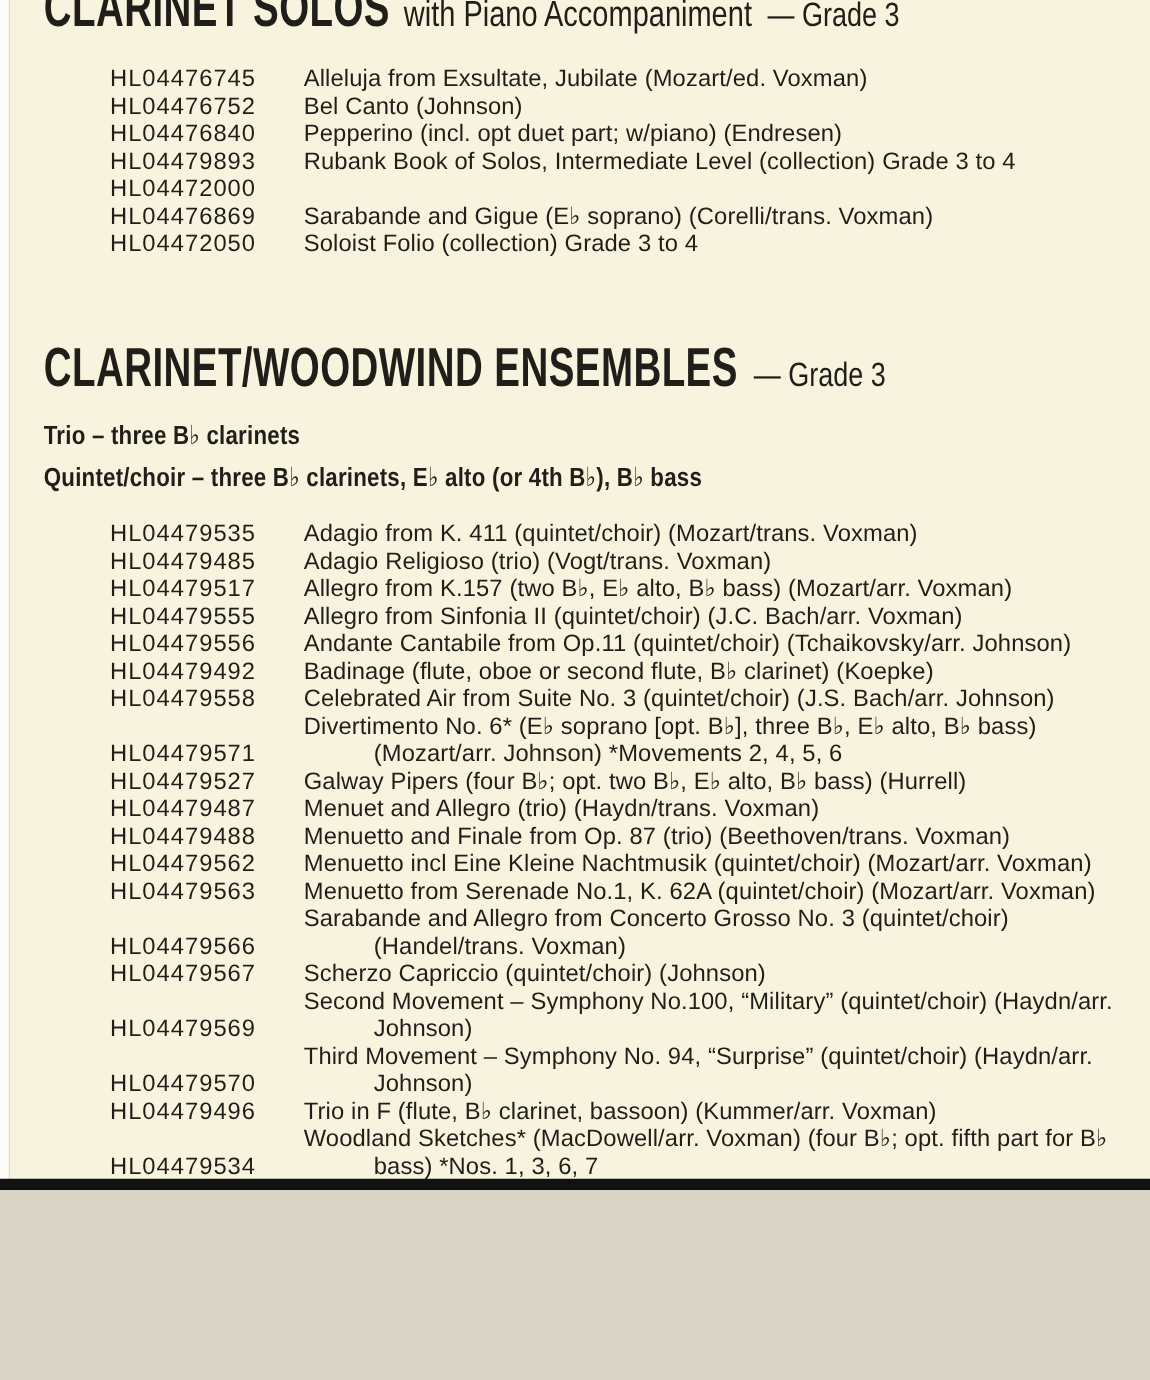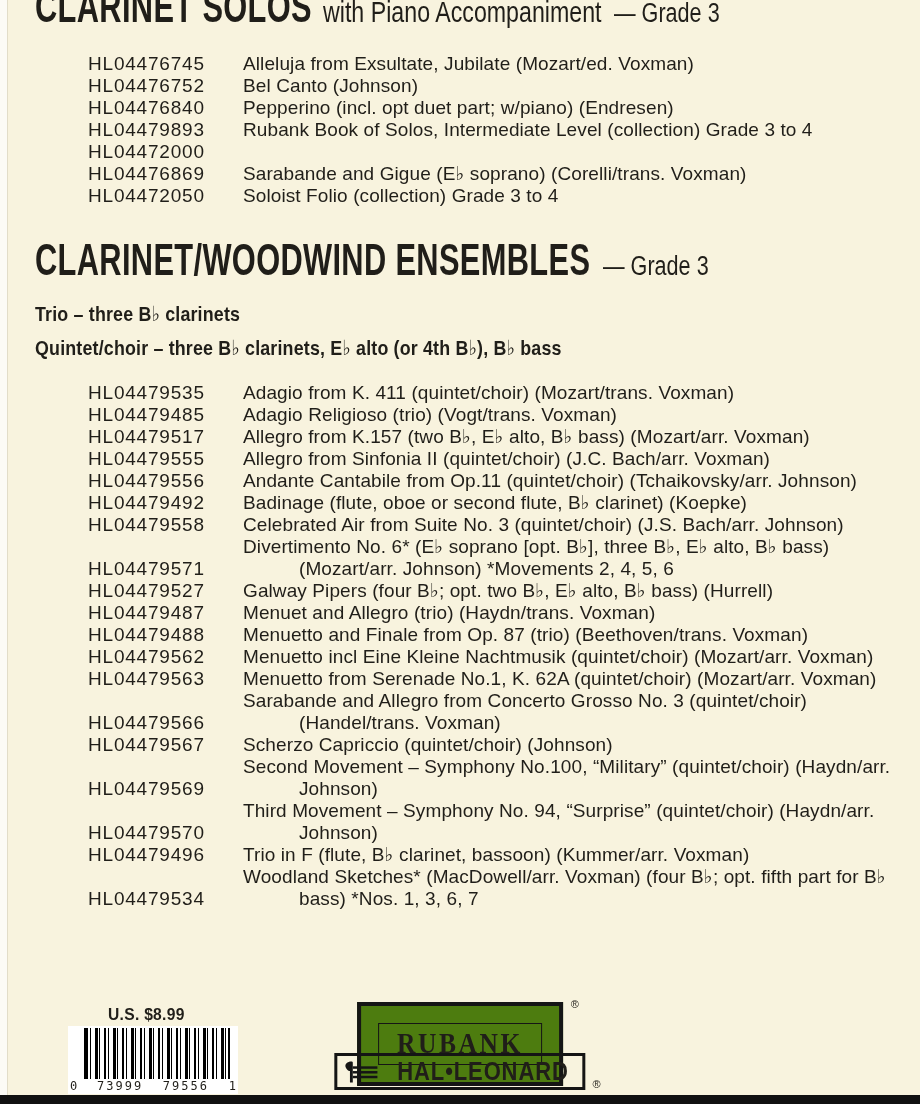--- a/index.html
+++ b/index.html
@@ -1,33 +1,33 @@
 <!DOCTYPE html>
 <html><head>
 <meta charset="utf-8">
 <style>
   html,body{margin:0;padding:0;background:#d9d5c6;}
   .page{
-    position:relative;width:920px;height:1104px;overflow:hidden;
+    position:relative;width:920px;height:952px;overflow:hidden;
     background:#f8f3de;
     font-family:"Liberation Sans","DejaVu Sans",sans-serif;
     color:#201e19;
   }
   .scan-edge{position:absolute;left:0;top:0;width:7px;height:100%;background:#fcfbf6;border-right:1px solid #e2ddc9;}
   .content{position:absolute;left:35px;top:0;right:28px;}
 
   .cond{display:inline-block;transform-origin:0 100%;}
 
   .headline{margin:0;font-weight:normal;line-height:50px;white-space:nowrap;}
   .h-title{font-size:44px;font-weight:700;letter-spacing:.5px;}
   .h-sub{font-size:29px;font-weight:500;margin-left:4px;}
   .h-grade{font-size:27px;font-weight:500;margin-left:6px;}
 
   .section.first{margin-top:-18px;}
-  .section.second{margin-top:28px;}
+  .section.second{margin-top:63px;}
   .section.first .rows{margin-top:14px;}
   .section.second .rows{margin-top:20px;}
 
   .notes{margin-top:10px;}
   .note-line{line-height:24px;margin-bottom:8px;white-space:nowrap;}
   .note{font-size:21px;font-weight:700;letter-spacing:.2px;}
 
   .rows{margin-left:53px;}
   .row{display:flex;align-items:flex-end;line-height:22px;font-size:19px;min-height:22px;}
   .code{flex:0 0 155px;letter-spacing:.8px;}

